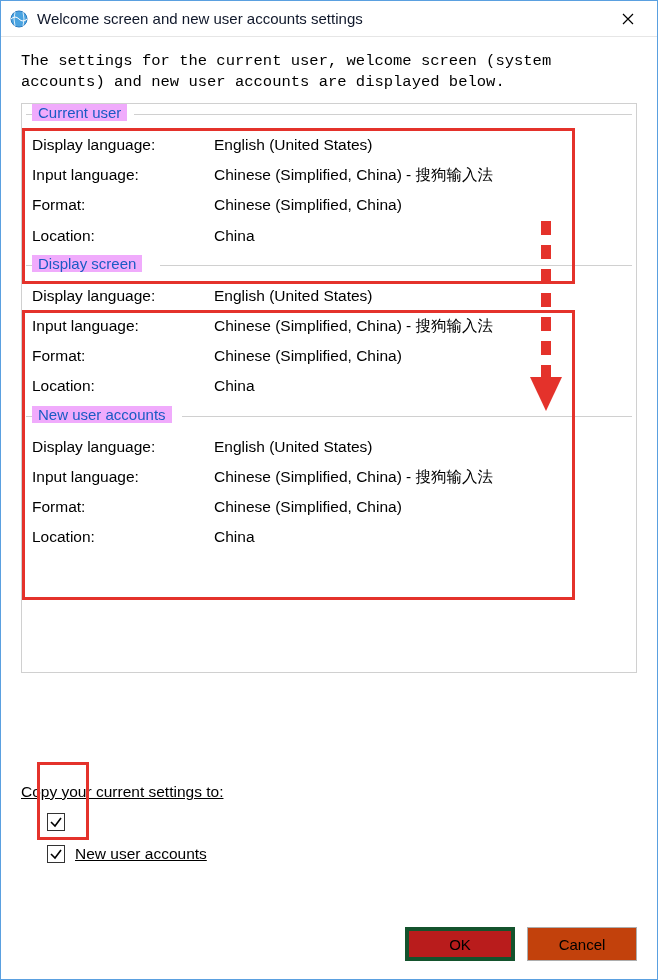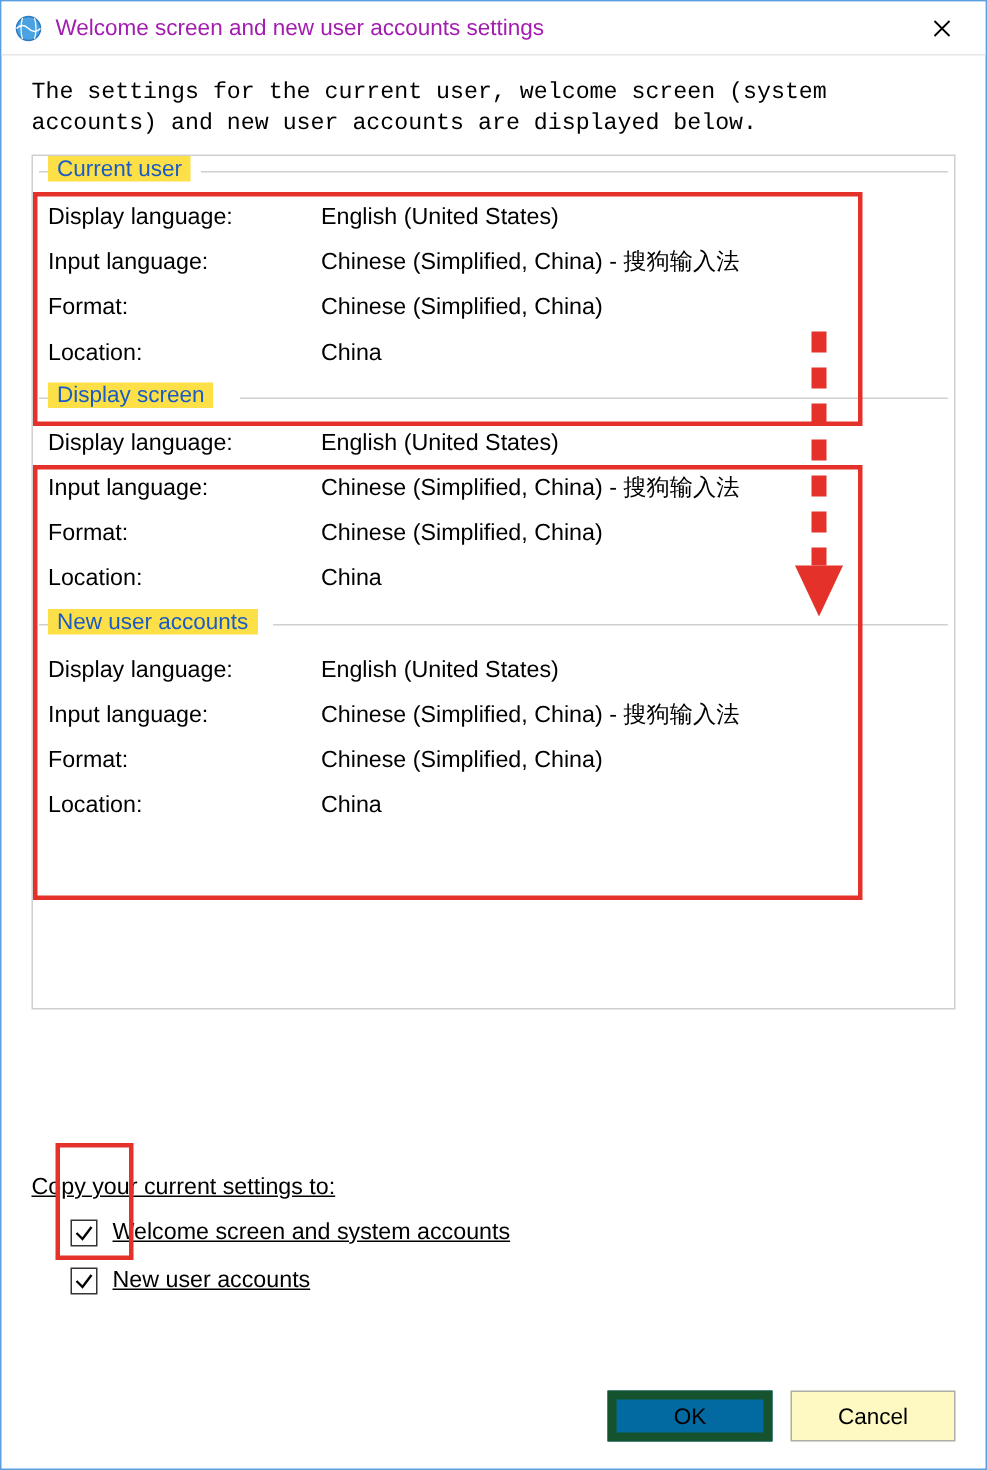--- a/index.html
+++ b/index.html
@@ -23,21 +23,21 @@
     border-bottom: 1px solid #e6e6e6;
   }
   .titlebar .icon {
     width: 20px; height: 20px;
     margin-right: 8px;
     display: flex; align-items: center; justify-content: center;
   }
   .titlebar .title {
     flex: 1;
     font-size: 15px;
-    color: #a21caf;
+    color: #0f172a;
   }
   .titlebar .close {
     width: 46px; height: 100%;
     display: flex; align-items: center; justify-content: center;
     font-size: 16px;
     color: #000;
   }
   .content {
     padding: 14px 20px 0 20px;
   }
@@ -49,21 +49,21 @@
   }
   .panel {
     border: 1px solid #d0d0d0;
     position: relative;
     padding: 0 0 10px 0;
     height: 570px;
   }
   .group-legend {
     color: #1a5bc4;
     font-size: 15px;
-    background: #fde047;
+    background: #f0abfc;
     position: absolute;
     padding: 0 6px;
   }
   .group {
     position: relative;
     padding: 26px 10px 4px 10px;
   }
   .group .rule-left, .group .rule-right {
     position: absolute;
     top: 10px;
@@ -120,26 +120,26 @@
     right: 20px;
     bottom: 18px;
     display: flex;
     gap: 12px;
   }
   .btn {
     min-width: 110px;
     height: 34px;
     display: flex; align-items: center; justify-content: center;
     font-size: 15px;
-    background: #fef9c3;
+    background: #c2410c;
     border: 1px solid #adadad;
   }
   .btn.primary {
-    background: #0369a1;
-    border: 6px solid #14532d;
+    background: #b91c1c;
+    border: 4px solid #14532d;
   }
 </style>
 </head>
 <body>
 
 <div class="titlebar">
   <span class="icon">
     <svg width="18" height="18" viewBox="0 0 18 18">
       <circle cx="9" cy="9" r="8" fill="#4aa3e0" stroke="#2b7ac0" stroke-width="1"></circle>
       <path d="M1 9 Q5 5 9 9 T17 9" stroke="#fff" stroke-width="1" fill="none"></path>
@@ -230,21 +230,20 @@
 </div>
 
 <div class="copy-section">
   <div class="copy-title">Copy your current settings to:</div>
   <div class="check-row">
     <span class="check">
       <svg width="14" height="14" viewBox="0 0 14 14">
         <path d="M2 7 L6 11 L12 3" stroke="#000" stroke-width="1.6" fill="none"></path>
       </svg>
     </span>
-    <span>Welcome screen and system accounts</span>
   </div>
   <div class="check-row">
     <span class="check">
       <svg width="14" height="14" viewBox="0 0 14 14">
         <path d="M2 7 L6 11 L12 3" stroke="#000" stroke-width="1.6" fill="none"></path>
       </svg>
     </span>
     <span>New user accounts</span>
   </div>
 </div>

